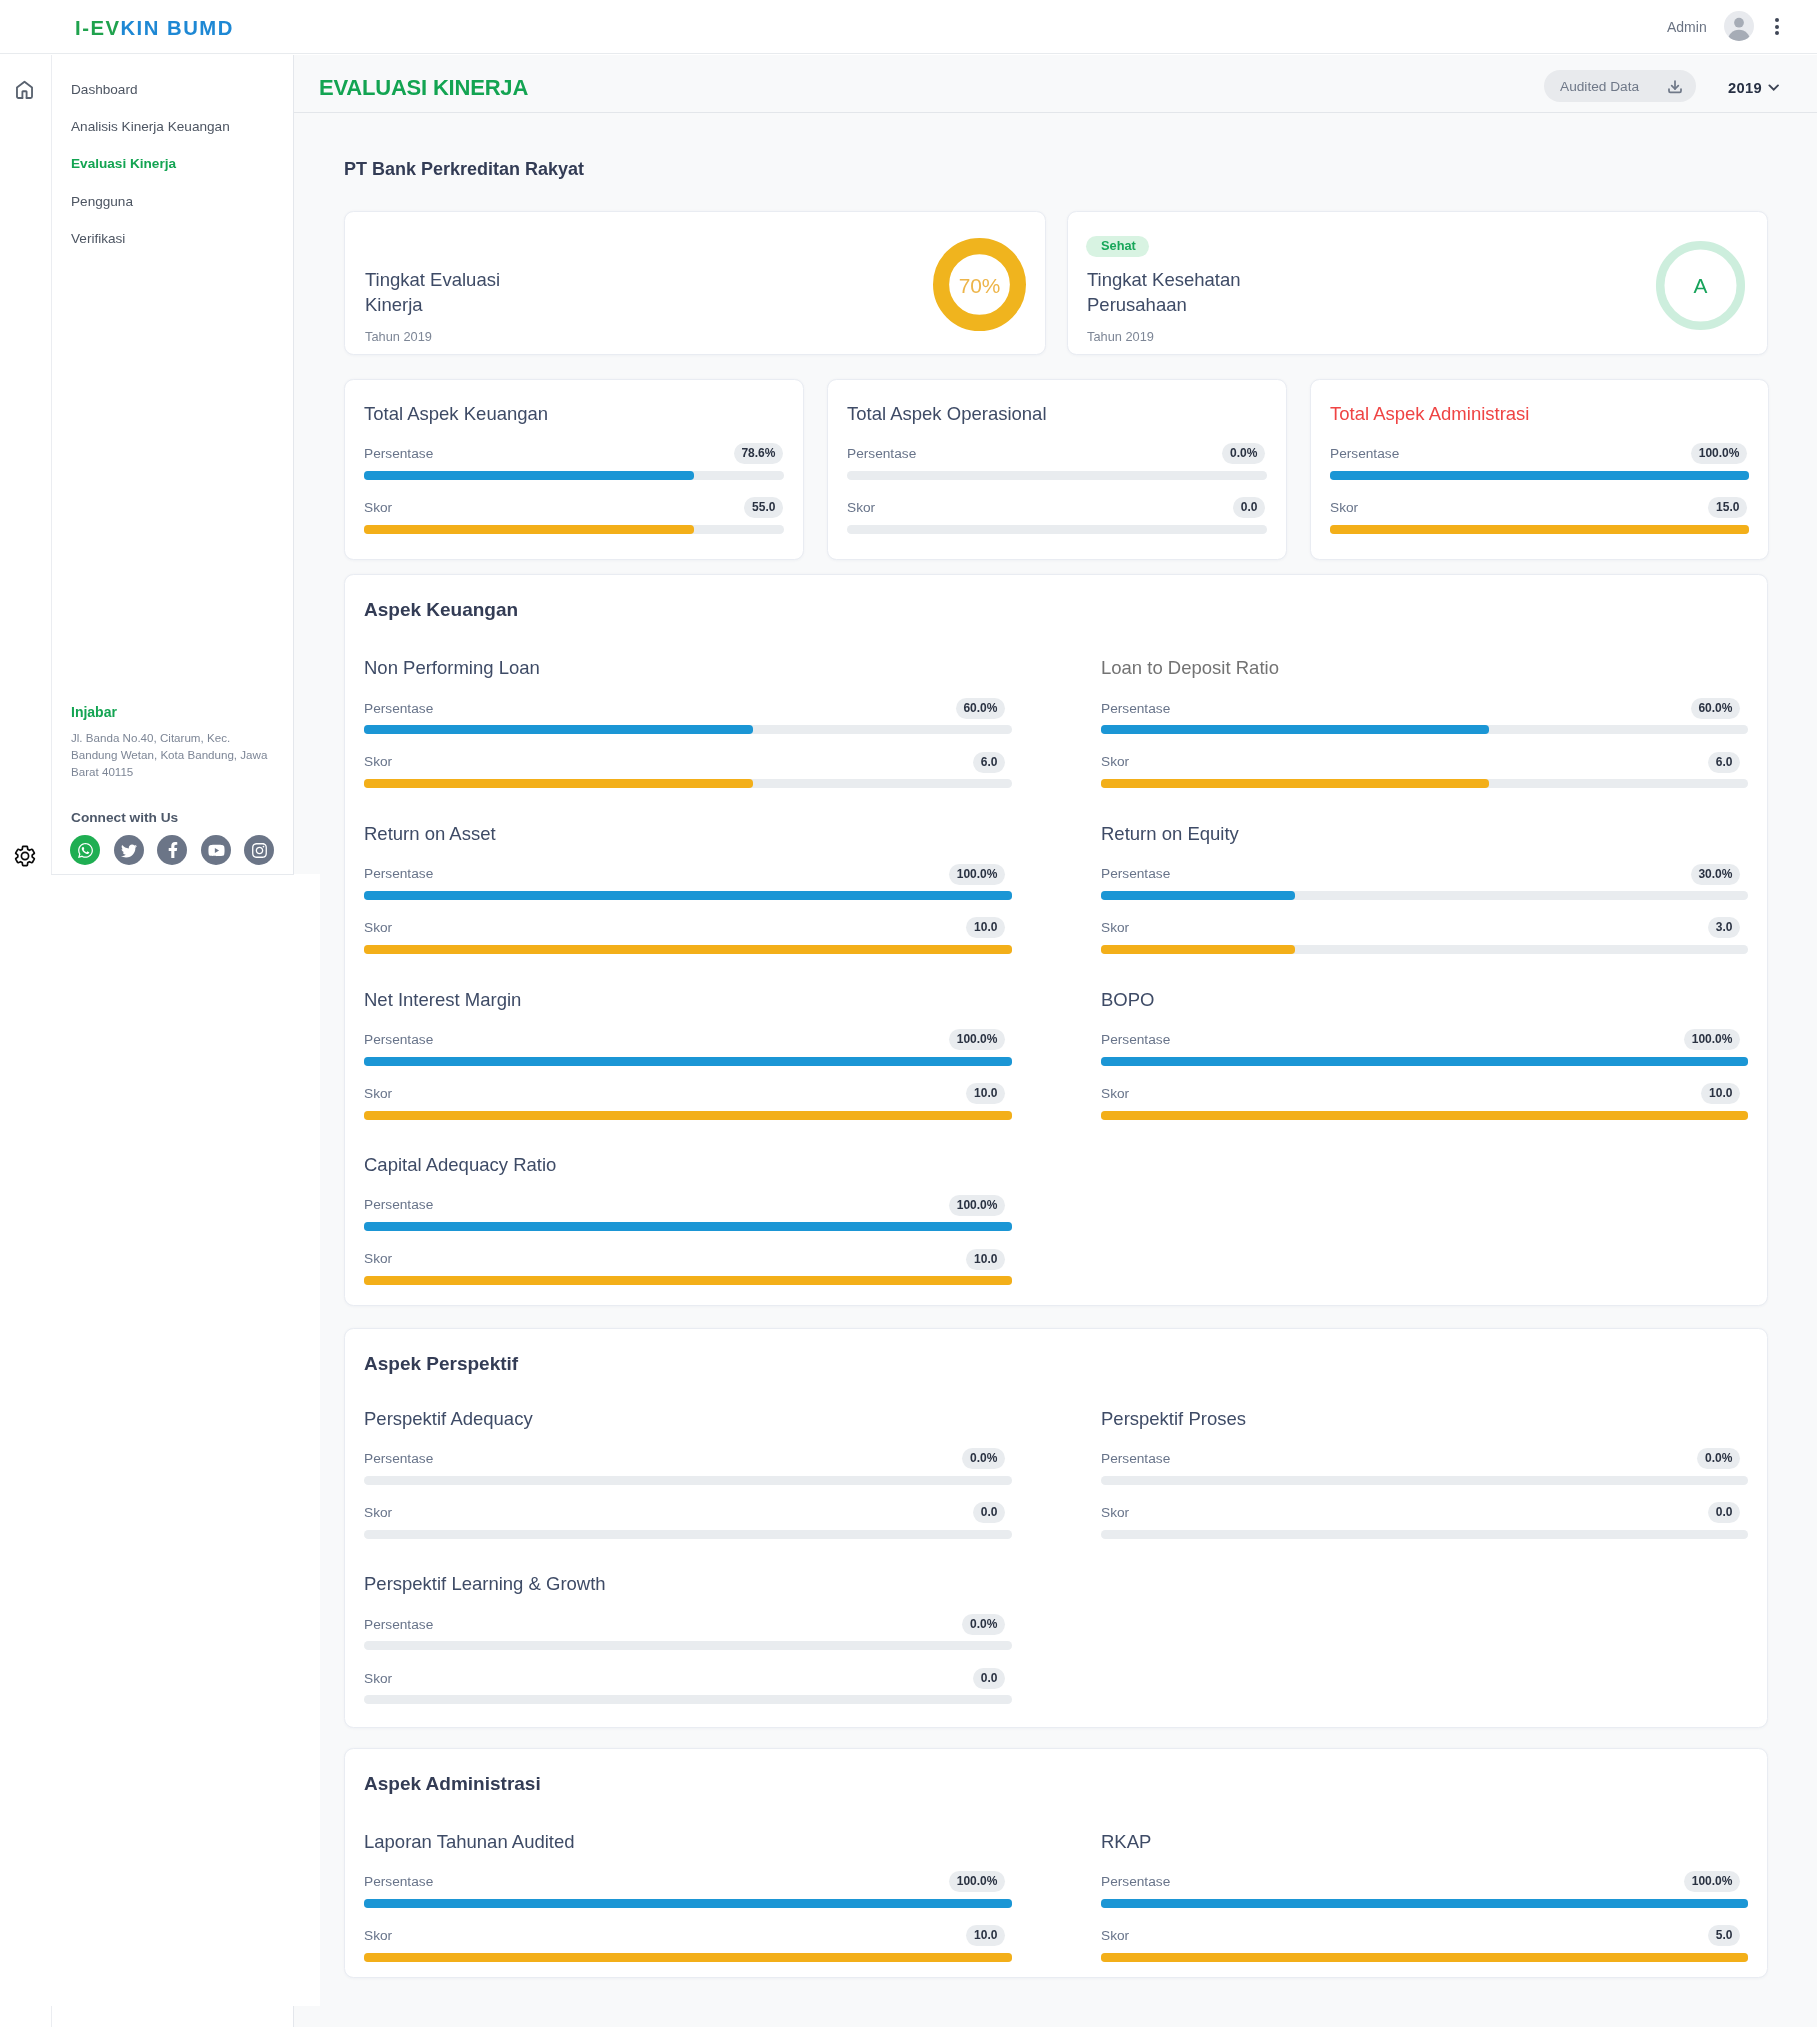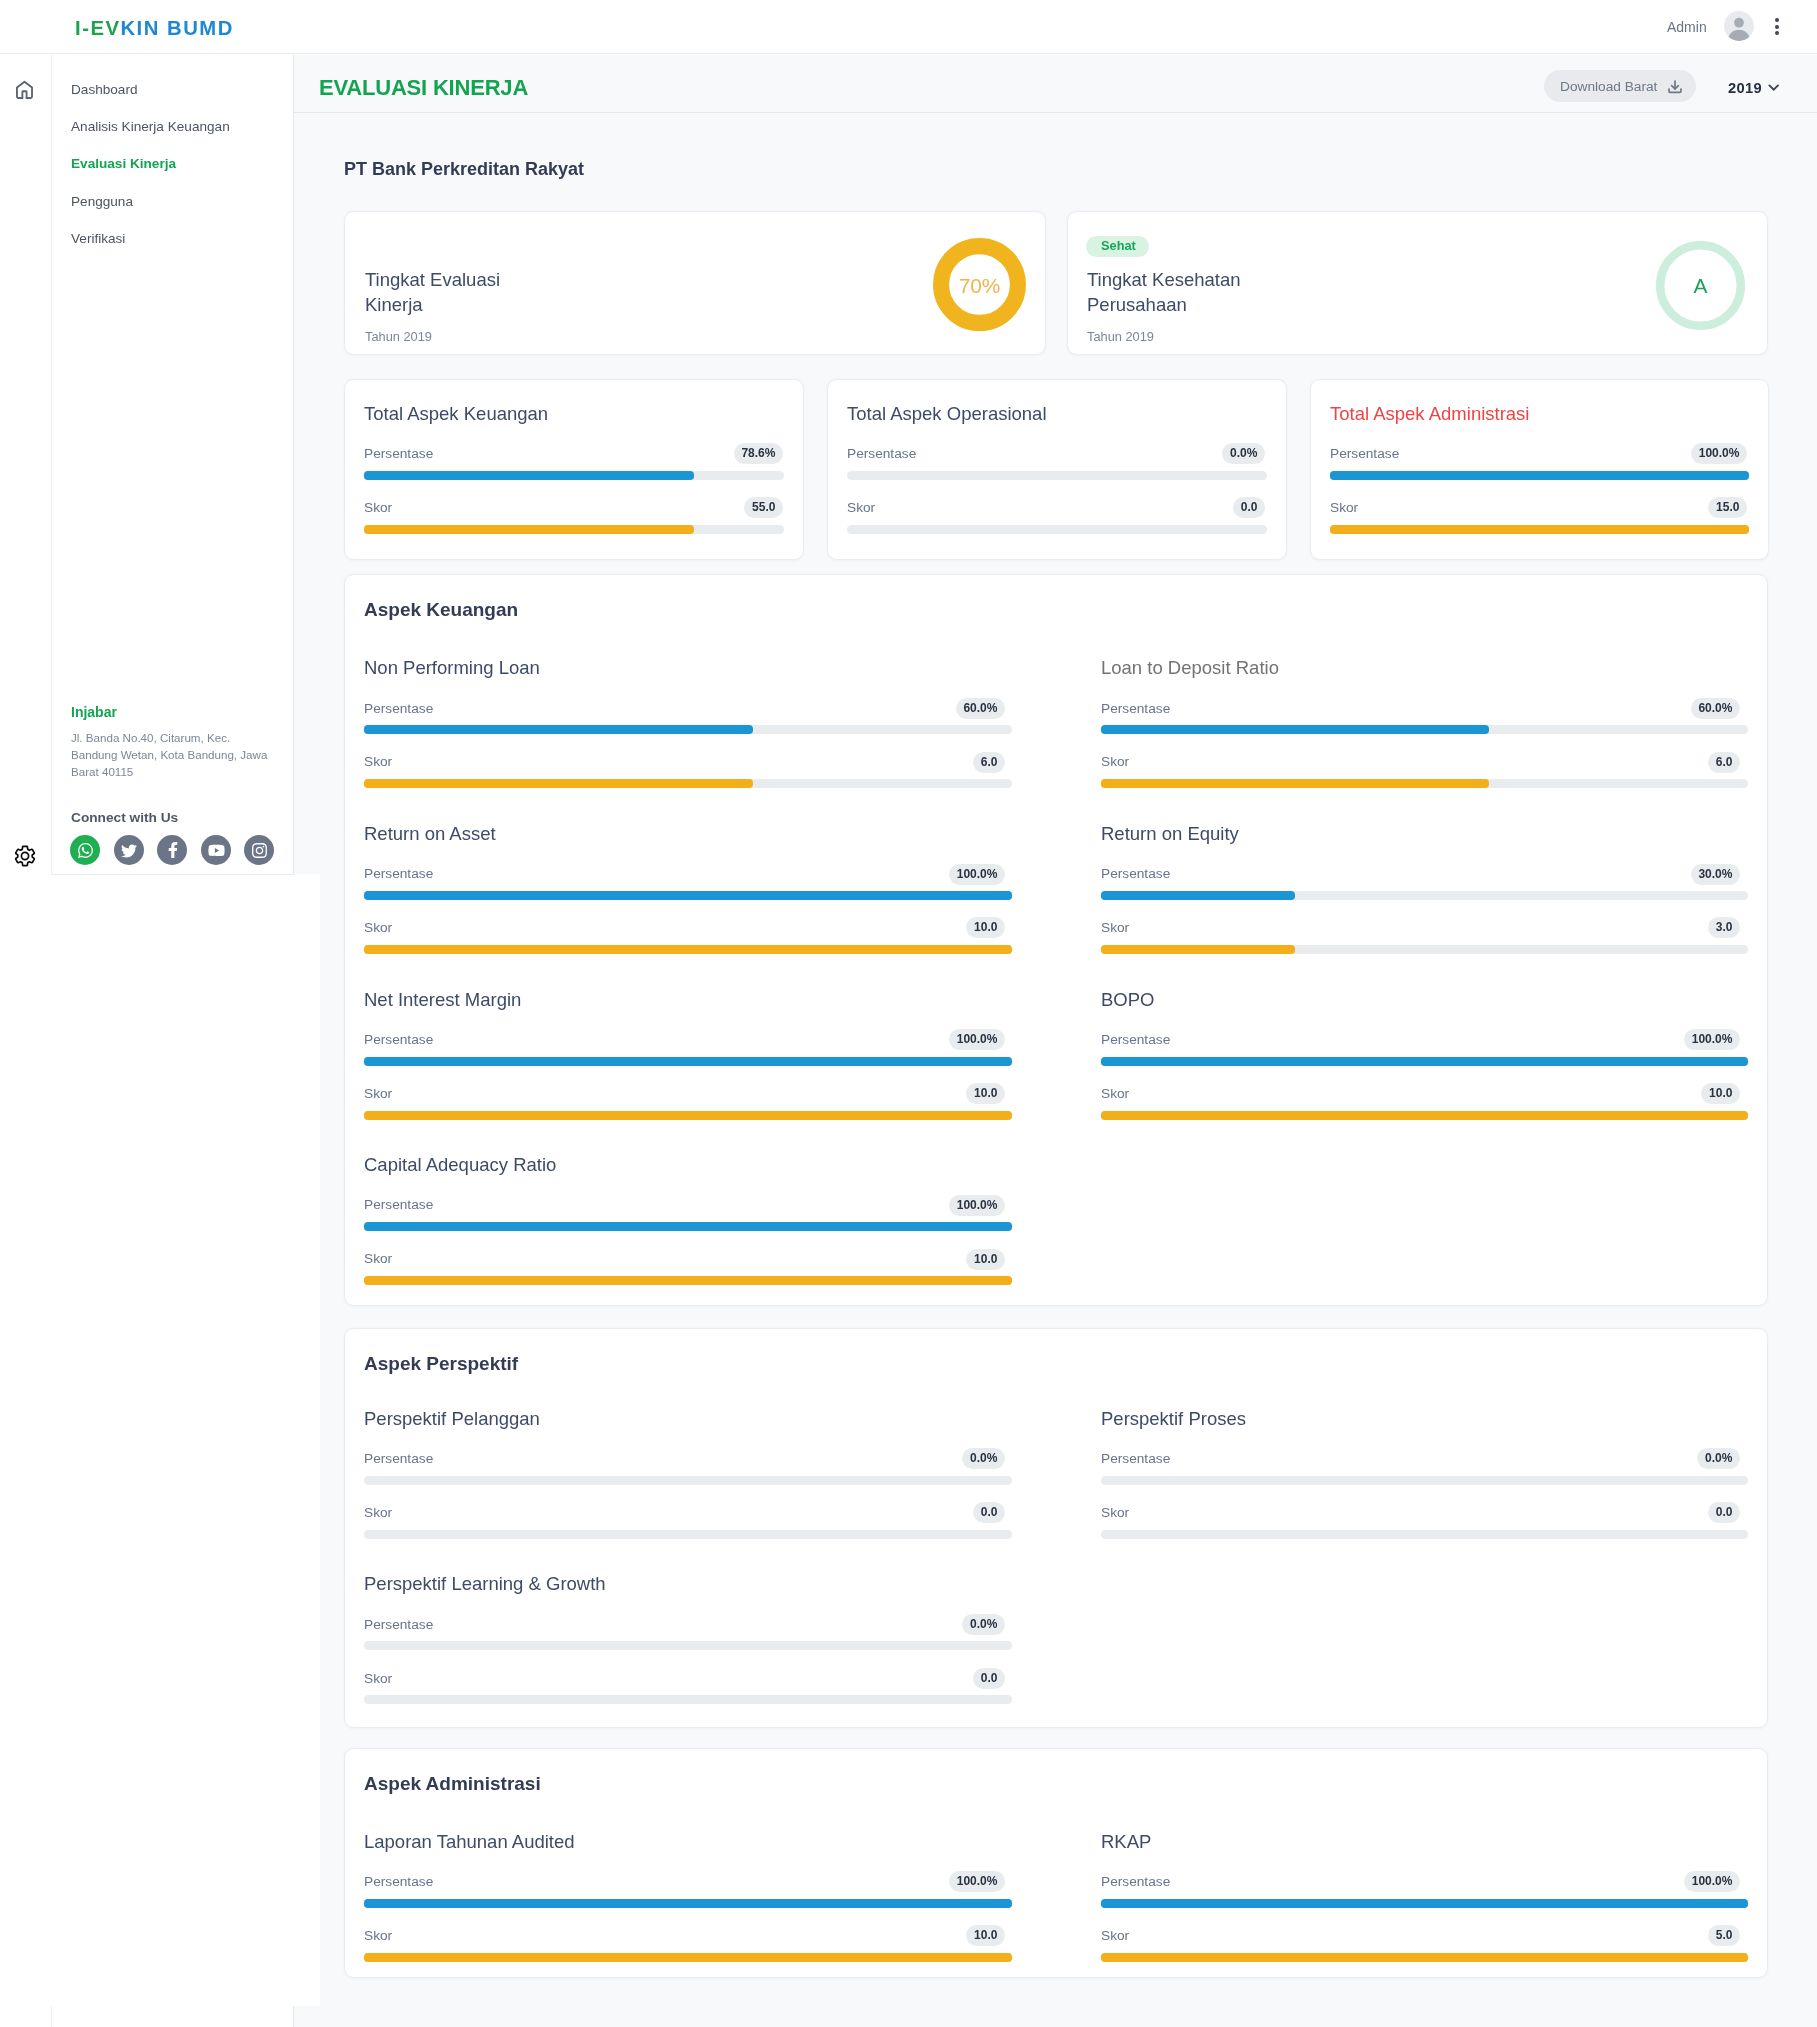--- a/index.html
+++ b/index.html
@@ -65,21 +65,21 @@
     </svg>
   </div>
 <svg style="position:absolute;left:13.2px;top:844px;" width="24" height="24" viewBox="0 0 24 24" fill="none" stroke="#0b0b0b" stroke-width="1.7" stroke-linejoin="round">
 <path d="M19.14 12.94c.04-.3.06-.61.06-.94 0-.32-.02-.64-.07-.94l2.03-1.58c.18-.14.23-.41.12-.61l-1.92-3.32c-.12-.22-.37-.29-.59-.22l-2.39.96c-.5-.38-1.03-.7-1.62-.94l-.36-2.54c-.04-.24-.24-.41-.48-.41h-3.84c-.24 0-.43.17-.47.41l-.36 2.54c-.59.24-1.13.57-1.62.94l-2.39-.96c-.22-.08-.47 0-.59.22L2.74 8.87c-.12.21-.08.47.12.61l2.03 1.58c-.05.3-.09.63-.09.94s.02.64.07.94l-2.03 1.58c-.18.14-.23.41-.12.61l1.92 3.32c.12.22.37.29.59.22l2.39-.96c.5.38 1.03.7 1.62.94l.36 2.54c.05.24.24.41.48.41h3.84c.24 0 .44-.17.47-.41l.36-2.54c.59-.24 1.13-.56 1.62-.94l2.39.96c.22.08.47 0 .59-.22l1.92-3.32c.12-.22.07-.47-.12-.61l-2.01-1.58zM12 15.6c-1.98 0-3.6-1.62-3.6-3.6s1.62-3.6 3.6-3.6 3.6 1.62 3.6 3.6-1.62 3.6-3.6 3.6z"></path>
   </svg>
 <div style="position:absolute;left:0;top:874px;width:320px;height:1132px;background:#fff;"></div>
 <div style="position:absolute;left:51px;top:874px;width:243px;height:0.9px;background:#e7eaee;"></div>
 <div style="position:absolute;left:294px;top:112px;width:1523px;height:0.9px;background:#e3e6ea;"></div>
 <div style="position:absolute;left:319px;top:75px;font-size:22px;line-height:26.5px;color:#13a452;font-weight:bold;letter-spacing:-0.2px;white-space:nowrap;">EVALUASI KINERJA</div>
 <div style="position:absolute;left:1544px;top:70px;width:152px;height:32px;border-radius:16px;background:#e8eaed;"></div>
-<div style="position:absolute;left:1560px;top:77px;font-size:13.7px;line-height:19px;color:#6f7888;font-weight:normal;white-space:nowrap;">Download Barat</div>
+<div style="position:absolute;left:1560px;top:77px;font-size:13.7px;line-height:19px;color:#6f7888;font-weight:normal;white-space:nowrap;">Audited Data</div>
 <svg style="position:absolute;left:1667px;top:79px;" width="16" height="16" viewBox="0 0 24 24" fill="none" stroke="#6f7888" stroke-width="2.6" stroke-linecap="round" stroke-linejoin="round">
     <path d="M21 15v3a2 2 0 0 1-2 2H5a2 2 0 0 1-2-2v-3"></path>
     <polyline points="7 10 12 15 17 10"></polyline>
     <line x1="12" y1="15" x2="12" y2="3"></line>
   </svg>
 <div style="position:absolute;left:1728px;top:79px;font-size:14.7px;line-height:19px;color:#273043;font-weight:bold;letter-spacing:0.3px;white-space:nowrap;">2019</div>
 <svg style="position:absolute;left:1768px;top:84px;" width="11.4" height="7.6" viewBox="0 0 12 8" fill="none" stroke="#3c4353" stroke-width="2" stroke-linecap="round">
     <polyline points="1.5 1.5 6 6 10.5 1.5"></polyline>
   </svg>
 <div style="position:absolute;left:344px;top:157px;font-size:18px;line-height:24px;color:#333c55;font-weight:bold;white-space:nowrap;">PT Bank Perkreditan Rakyat</div>
@@ -207,21 +207,21 @@
 <div style="position:absolute;left:364px;top:1222px;width:648px;height:8.5px;border-radius:4.3px;background:#e9ecef;">
     <div style="position:absolute;left:0;top:0;bottom:0;width:100%;border-radius:3.8px;background:#1b96d5;"></div>
   </div>
 <div style="position:absolute;left:364px;top:1249px;font-size:13.7px;line-height:19px;color:#68748a;font-weight:normal;white-space:nowrap;">Skor</div>
 <div class="pill" style="right:812px;top:1249px;">10.0</div>
 <div style="position:absolute;left:364px;top:1276px;width:648px;height:8.5px;border-radius:4.3px;background:#e9ecef;">
     <div style="position:absolute;left:0;top:0;bottom:0;width:100%;border-radius:3.8px;background:#f3af19;"></div>
   </div>
 <div class="card" style="left:344px;top:1328px;width:1424px;height:400px;"></div>
 <div style="position:absolute;left:364px;top:1352px;font-size:19px;line-height:24px;color:#333c55;font-weight:bold;white-space:nowrap;">Aspek Perspektif</div>
-<div style="position:absolute;left:364px;top:1407px;font-size:18.5px;line-height:24.6px;color:#3e4b66;font-weight:normal;white-space:nowrap;">Perspektif Pelanggan</div>
+<div style="position:absolute;left:364px;top:1407px;font-size:18.5px;line-height:24.6px;color:#3e4b66;font-weight:normal;white-space:nowrap;">Perspektif Adequacy</div>
 <div style="position:absolute;left:364px;top:1449px;font-size:13.7px;line-height:19px;color:#68748a;font-weight:normal;white-space:nowrap;">Persentase</div>
 <div class="pill" style="right:812px;top:1448px;">0.0%</div>
 <div style="position:absolute;left:364px;top:1476px;width:648px;height:8.5px;border-radius:4.3px;background:#e9ecef;"></div>
 <div style="position:absolute;left:364px;top:1503px;font-size:13.7px;line-height:19px;color:#68748a;font-weight:normal;white-space:nowrap;">Skor</div>
 <div class="pill" style="right:812px;top:1502px;">0.0</div>
 <div style="position:absolute;left:364px;top:1530px;width:648px;height:8.5px;border-radius:4.3px;background:#e9ecef;"></div>
 <div style="position:absolute;left:1101px;top:1407px;font-size:18.5px;line-height:24.6px;color:#3e4b66;font-weight:normal;white-space:nowrap;">Perspektif Proses</div>
 <div style="position:absolute;left:1101px;top:1449px;font-size:13.7px;line-height:19px;color:#68748a;font-weight:normal;white-space:nowrap;">Persentase</div>
 <div class="pill" style="right:77px;top:1448px;">0.0%</div>
 <div style="position:absolute;left:1101px;top:1476px;width:647px;height:8.5px;border-radius:4.3px;background:#e9ecef;"></div>

